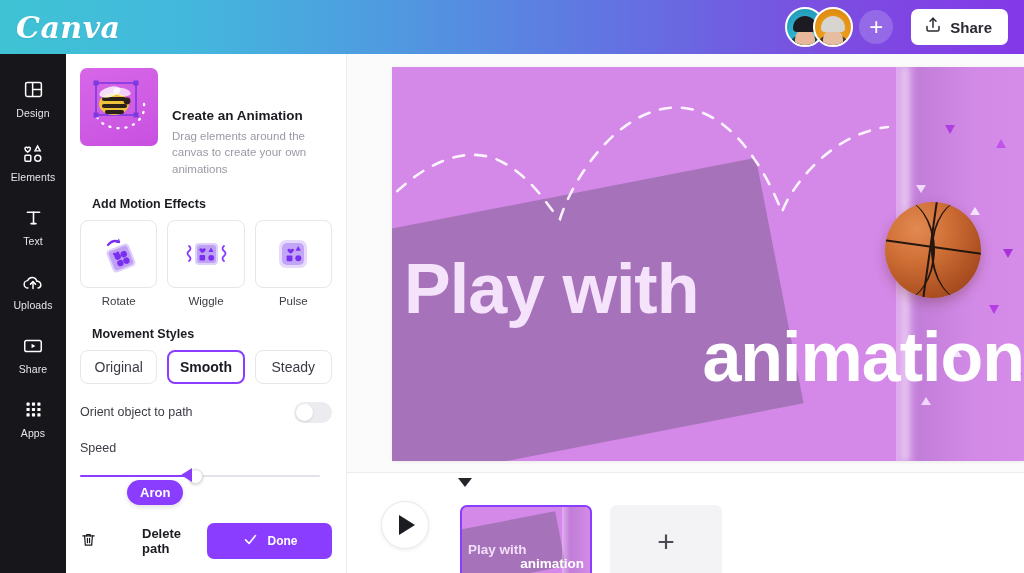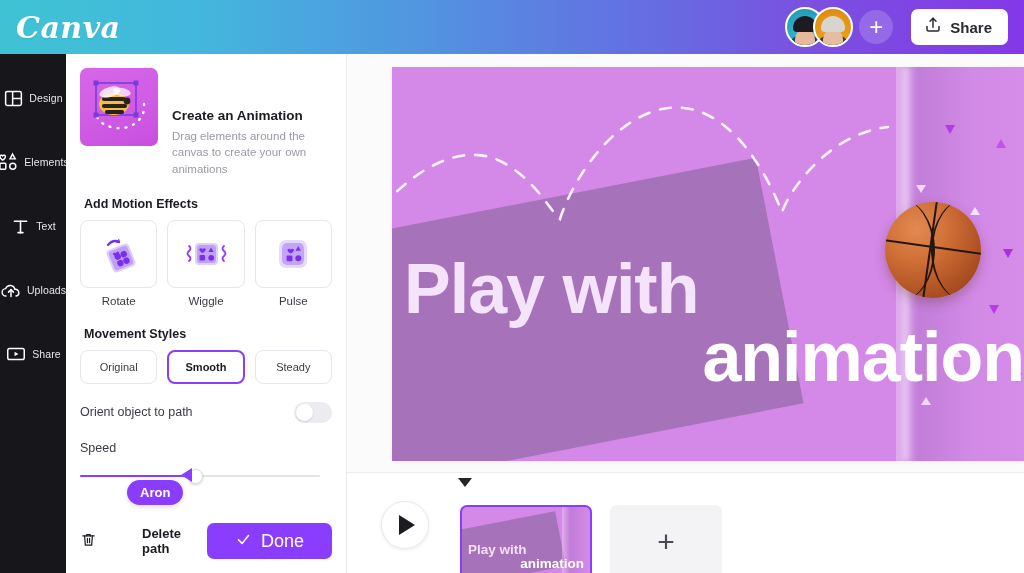--- a/index.html
+++ b/index.html
@@ -75,21 +75,21 @@
 
   
   .rail {
     position: absolute; left: 0; top: 54px; width: 66px; height: 519px;
     background: #17161b;
     display: flex; flex-direction: column; align-items: center;
     padding-top: 12px;
   }
   .rail-item {
     width: 66px; height: 64px;
-    display: flex; flex-direction: row; align-items: center; justify-content: center;
+    display: flex; flex-direction: column; align-items: center; justify-content: center;
     gap: 5px; cursor: pointer;
   }
   .rail-item .ico { height: 24px; display: flex; align-items: center; justify-content: center; }
   .rail-item .txt { color: #e6e6ea; font-size: 10.5px; letter-spacing: 0.1px; }
 
   
   .panel {
     position: absolute; left: 66px; top: 54px; width: 280px; height: 519px;
     background: #ffffff; padding: 14px 14px 0 14px;
     overflow: hidden;
@@ -97,34 +97,34 @@
   .panel-head { display: flex; gap: 14px; }
   .thumb {
     width: 78px; height: 78px; border-radius: 7px; flex: 0 0 78px;
     background: linear-gradient(160deg, #d766e8 0%, #cf5ce4 55%, #c84fe0 100%);
     position: relative; overflow: hidden;
   }
   .panel-head .meta { padding-top: 2px; margin-top: 38px; }
   .panel-head .title { font-size: 13.5px; font-weight: bold; color: #1b1b22; }
   .panel-head .desc { font-size: 11.5px; color: #9a9aa5; line-height: 1.42; margin-top: 5px; width: 150px; }
 
-  .sec-title { font-size: 12.5px; font-weight: bold; color: #1b1b22; margin: 20px 0 9px 4px; }
+  .sec-title { font-size: 12.5px; font-weight: bold; color: #1b1b22; margin: 20px 0 9px 12px; }
   .fx-row { display: flex; gap: 10px; }
   .fx-card {
     width: 78px; height: 68px; border: 1px solid #e6e6ec; border-radius: 8px;
     background: #fff; display: flex; align-items: center; justify-content: center; cursor: pointer;
   }
   .fx-labels { display: flex; gap: 10px; margin-top: 7px; }
   .fx-labels span { width: 78px; text-align: center; font-size: 11.5px; color: #3b3b44; }
 
   .ms-row { display: flex; gap: 10px; }
   .ms-btn {
     width: 78px; height: 34px; border-radius: 8px; border: 1px solid #e6e6ec;
     display: flex; align-items: center; justify-content: center;
-    font-size: 11px; color: #3b3b44; cursor: pointer; background: #fff;
+    font-size: 14px; color: #3b3b44; cursor: pointer; background: #fff;
   }
   .ms-btn.selected { border: 2px solid #8b3dff; color: #1b1b22; font-weight: bold; }
 
   .orient-row { display: flex; align-items: center; margin-top: 18px; }
   .orient-row .lbl { font-size: 12.5px; color: #3b3b44; }
   .toggle {
     margin-left: auto; width: 38px; height: 21px; border-radius: 11px;
     background: #ebebf0; position: relative; cursor: pointer;
   }
   .toggle .knob {
@@ -160,21 +160,21 @@
   .panel-actions {
     position: absolute; left: 14px; bottom: 14px; width: 252px;
     display: flex; align-items: center;
   }
   .delete-path { display: flex; align-items: center; gap: 9px; cursor: pointer; }
   .delete-path .t { font-size: 13px; font-weight: bold; color: #1b1b22; padding-left: 36px; }
   .done-btn {
     margin-left: auto; width: 130px; height: 36px; border-radius: 7px; background: #8b3dff;
     display: flex; align-items: center; justify-content: center; gap: 9px; cursor: pointer;
   }
-  .done-btn .t { color: #fff; font-size: 18px; font-weight: normal; }
+  .done-btn .t { color: #fff; font-size: 12px; font-weight: bold; }
 
   .panel-divider {
     position: absolute; left: 346px; top: 54px; width: 1px; height: 519px; background: #ececed;
   }
 
   
   .editor {
     position: absolute; left: 347px; top: 54px; width: 677px; height: 519px;
     background: #fbfbfc;
   }
@@ -361,20 +361,36 @@
     <div class="rail-item">
       <span class="ico">
         <svg width="22" height="22" viewBox="0 0 24 24" fill="none" stroke="#ffffff" stroke-width="1.6" stroke-linejoin="round">
           <rect x="3" y="6" width="18" height="12" rx="2"></rect>
           <path d="M10.4 9.6l4.2 2.4-4.2 2.4z" fill="#ffffff" stroke="none"></path>
         </svg>
       </span>
       <span class="txt">Share</span>
     </div>
 
+    <div class="rail-item">
+      <span class="ico">
+        <svg width="21" height="21" viewBox="0 0 24 24" fill="#ffffff">
+          <rect x="4" y="4" width="3.6" height="3.6" rx="0.7"></rect>
+          <rect x="10.2" y="4" width="3.6" height="3.6" rx="0.7"></rect>
+          <rect x="16.4" y="4" width="3.6" height="3.6" rx="0.7"></rect>
+          <rect x="4" y="10.2" width="3.6" height="3.6" rx="0.7"></rect>
+          <rect x="10.2" y="10.2" width="3.6" height="3.6" rx="0.7"></rect>
+          <rect x="16.4" y="10.2" width="3.6" height="3.6" rx="0.7"></rect>
+          <rect x="4" y="16.4" width="3.6" height="3.6" rx="0.7"></rect>
+          <rect x="10.2" y="16.4" width="3.6" height="3.6" rx="0.7"></rect>
+          <rect x="16.4" y="16.4" width="3.6" height="3.6" rx="0.7"></rect>
+        </svg>
+      </span>
+      <span class="txt">Apps</span>
+    </div>
   </div>
 
   <div class="panel">
 
     <div class="panel-head">
       <div class="thumb">
         <svg width="78" height="78" viewBox="0 0 78 78">
           <path d="M64 36 C 66 52, 50 62, 36 60 C 22 58, 14 50, 18 44" fill="none" stroke="#ffffff" stroke-width="2.4" stroke-linecap="round" stroke-dasharray="1 7"></path>
           <rect x="16" y="15" width="40" height="32" fill="none" stroke="#7b3ae0" stroke-width="1.6"></rect>
           <ellipse cx="34" cy="36" rx="15" ry="11" fill="#f0c03a"></ellipse>

